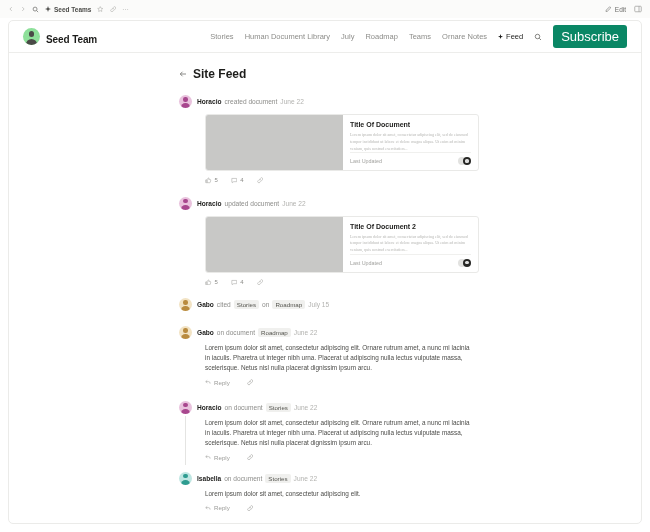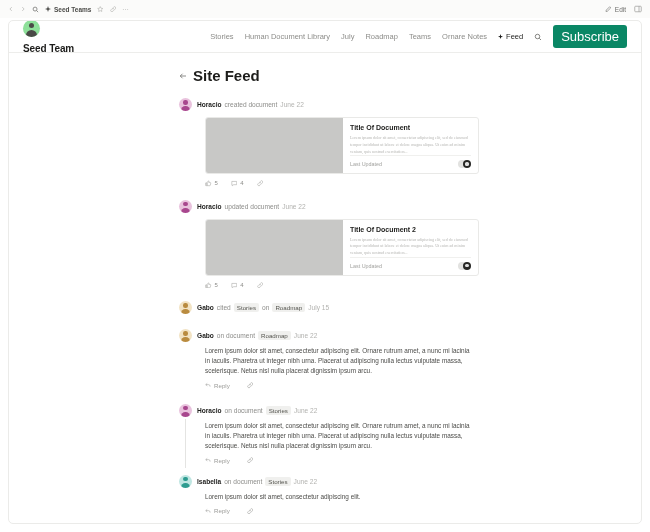--- a/index.html
+++ b/index.html
@@ -38,21 +38,21 @@
     overflow: hidden;
   }
 
   
   .site-header {
     height: 32px;
     display: flex; align-items: center;
     padding: 0 14px;
     border-bottom: 1px solid #ededeb;
   }
-  .brand { display: flex; align-items: flex-start; gap: 6px; flex-direction: column; }
+  .brand { display: flex; align-items: flex-end; gap: 6px; }
   .brand-logo {
     width: 17px; height: 17px; border-radius: 50%;
     background: #8ee09a;
     position: relative; overflow: hidden;
     flex: none;
   }
   .brand-logo::before {
     content: ""; position: absolute;
     width: 5.5px; height: 5.5px; border-radius: 50%;
     background: #4a4a47; left: 5.75px; top: 3px;
@@ -79,21 +79,21 @@
   
   .feed-body {
     padding: 14px 0 0 0;
     height: calc(100% - 32px);
     overflow: hidden;
   }
   .feed-inner { width: 310px; margin: 0 auto 0 170px; position: relative; }
 
   .feed-title-row { display: flex; align-items: center; gap: 6px; margin-bottom: 14px; }
   .back-arrow { color: #6f6f6c; display: flex; }
-  .feed-title { font-size: 15px; font-weight: bold; color: #1d1d1b; }
+  .feed-title { font-size: 12px; font-weight: bold; color: #1d1d1b; }
 
   
   .item { position: relative; padding-left: 0; margin-bottom: 13px; }
   .item-head { display: flex; align-items: center; gap: 5px; }
   .avatar {
     width: 13px; height: 13px; border-radius: 50%;
     position: relative; overflow: hidden; flex: none;
   }
   .avatar::before {
     content: ""; position: absolute;

